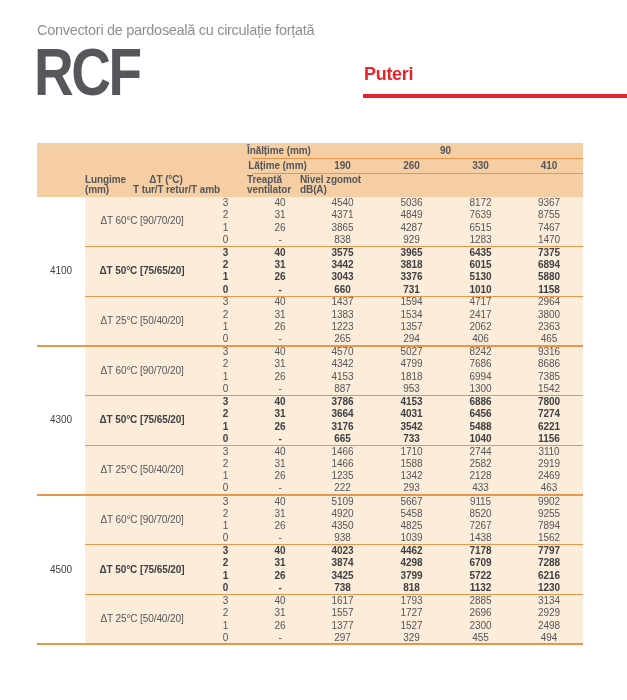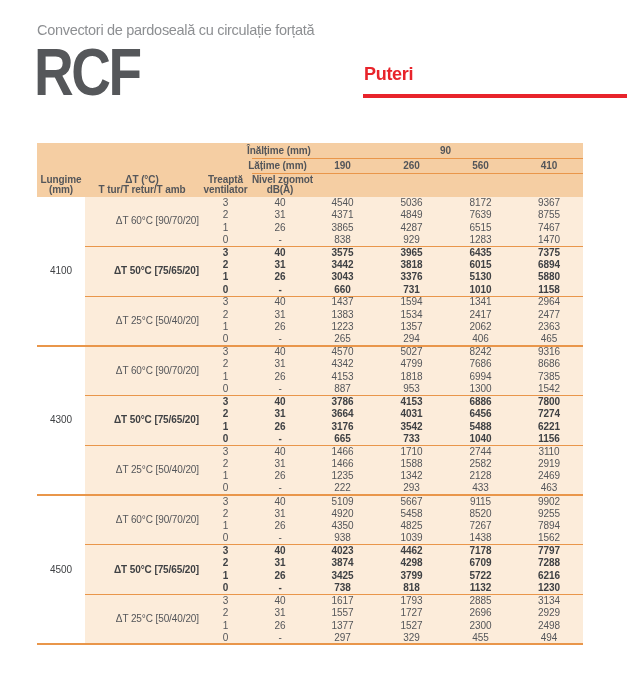--- a/index.html
+++ b/index.html
@@ -41,24 +41,24 @@
   }
   .data-table td{padding:0;text-align:center;vertical-align:middle;}
   thead td{background:var(--header-bg);}
   tr.hA td{height:15px;}
   tr.hB td{height:15.5px;}
   tr.hC td{height:23px;}
   .hl{border-bottom:1.5px solid var(--line-orange);}
   .hlbl{font-weight:bold;text-align:left;white-space:nowrap;text-indent:-5px;margin-left:34px;}
   .hnum{font-weight:bold;margin-left:8px;}
   tr.hC td{font-weight:bold;}
-  tr.hC .l2{line-height:10.5px;white-space:nowrap;}
+  tr.hC .l2{line-height:10.5px;white-space:nowrap;margin-left:48px;}
   tbody td{background:var(--body-bg);height:12.45px;line-height:1;}
   tbody td.lungime{background:#ffffff;font-weight:normal;color:var(--text-bold);}
-  tbody td.dt{white-space:nowrap;text-align:right;}
+  tbody td.dt{white-space:nowrap;}
   tbody tr.bold td{font-weight:bold;color:var(--text-bold);}
   .thin-b{border-bottom:1.5px solid var(--line-orange);}
   .thick-b{border-bottom:2.5px solid var(--line-orange);}
 </style>
 </head>
 <body>
 
 <div class="page">
 
   <div class="subtitle">Convectori de pardoseală cu circulație forțată</div>
@@ -81,21 +81,21 @@
       <tr class="hA">
         <td colspan="3"></td>
         <td class="hl hlbl">Înălțime (mm)</td>
         <td colspan="4" class="hl hnum">90</td>
       </tr>
       <tr class="hB">
         <td colspan="3"></td>
         <td class="hl hlbl">Lățime (mm)</td>
         <td class="hl hnum">190</td>
         <td class="hl hnum">260</td>
-        <td class="hl hnum">560</td>
+        <td class="hl hnum">330</td>
         <td class="hl hnum">410</td>
       </tr>
       <tr class="hC">
         <td>
           <div class="l2">Lungime</div>
           <div class="l2">(mm)</div>
         </td>
         <td>
           <div class="l2">ΔT (°C)</div>
           <div class="l2">T tur/T retur/T amb</div>
@@ -178,30 +178,30 @@
           <td class="thin-b">731</td>
           <td class="thin-b">1010</td>
           <td class="thin-b">1158</td>
         </tr>
         <tr>
           <td class="dt thick-b" rowspan="4">ΔT 25°C [50/40/20]</td>
           <td>3</td>
           <td>40</td>
           <td>1437</td>
           <td>1594</td>
-          <td>1341</td>
+          <td>4717</td>
           <td>2964</td>
         </tr>
         <tr>
           <td>2</td>
           <td>31</td>
           <td>1383</td>
           <td>1534</td>
           <td>2417</td>
-          <td>2477</td>
+          <td>3800</td>
         </tr>
         <tr>
           <td>1</td>
           <td>26</td>
           <td>1223</td>
           <td>1357</td>
           <td>2062</td>
           <td>2363</td>
         </tr>
         <tr>

